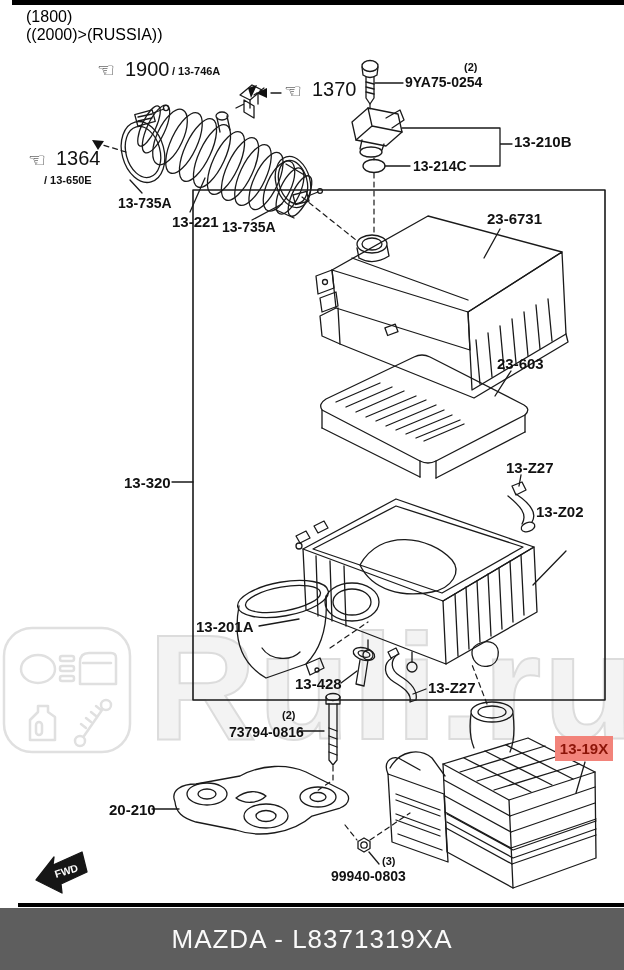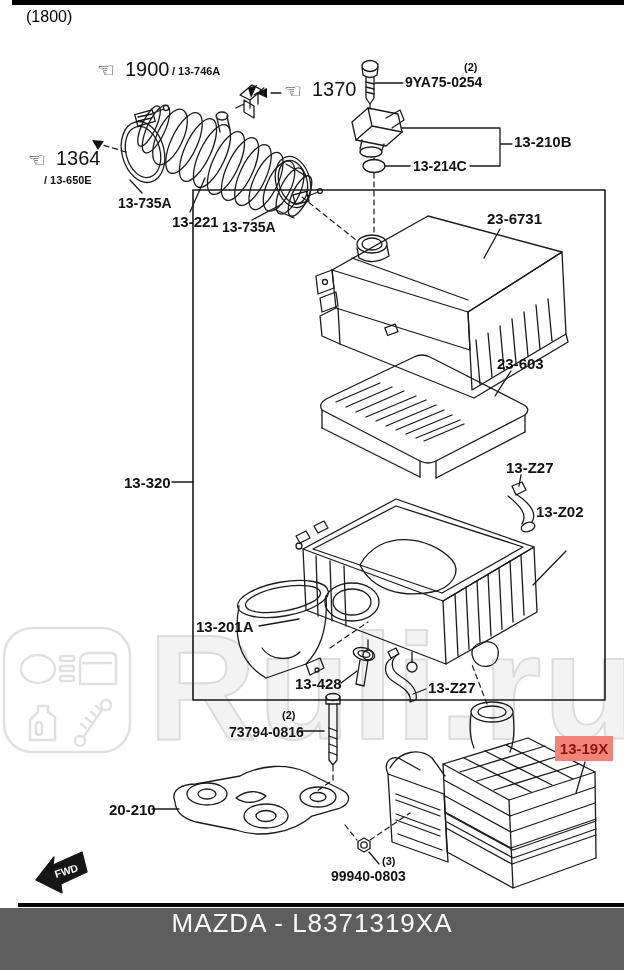--- a/index.html
+++ b/index.html
@@ -1,21 +1,21 @@
 <!DOCTYPE html>
 <html style="--highlight_bg: #f2837a; --highlight_text: #8c1408; --footer_bg: #5e5e5e;"><head>
 <meta charset="utf-8">
 <style>
   html,body{margin:0;padding:0;background:#fff;}
   #page{position:relative;width:624px;height:970px;background:#fff;overflow:hidden;
         font-family:"Liberation Sans",sans-serif;}
   .bar-top{position:absolute;left:12px;right:0;top:0;height:5px;background:#000;}
   .bar-bottom-line{position:absolute;left:18px;right:0;top:903px;height:4px;background:#000;}
   .footer{position:absolute;left:0;right:0;top:908px;height:62px;
-          background:var(--footer_bg,#5e5e5e);display:flex;align-items:flex-start;justify-content:center;gap:42px;}
+          background:var(--footer_bg,#5e5e5e);display:flex;align-items:center;justify-content:center;gap:42px;}
   .footer span{color:#fafafa;font-size:26px;letter-spacing:1px;}
   .hdr{position:absolute;left:26px;color:#000;font-size:16px;white-space:nowrap;}
   .lbl{position:absolute;color:#111;font-weight:bold;font-size:14px;white-space:nowrap;}
   .sz20{font-size:20px;font-weight:400;}
   .sz15{font-size:15px;}
   .sz13{font-size:11px;}
   .hand{position:absolute;font-size:20px;color:#111;line-height:1;}
   .hl{position:absolute;left:555px;top:736px;width:58px;height:25px;
       background:var(--highlight_bg,#f2837a);display:flex;align-items:center;justify-content:center;}
   .hl span{color:var(--highlight_text,#8c1408);font-weight:bold;font-size:15px;}
@@ -264,20 +264,21 @@
         <path d="M333,766 V780 L317,791"></path>
         <path d="M370,840 L410,813"></path>
         <path d="M345,825 L357,840"></path>
         <path d="M330,648 L368,622"></path>
       </g>
     </g>
   </svg>
 
   <div class="layer-labels">
     <div class="hdr" style="top:8px">(1800)</div>
+    <div class="hdr" style="top:26px">((2000)&gt;(RUSSIA))</div>
 
     <div class="hand" style="left:97px;top:60px">☜</div>
     <div class="lbl sz20" style="left:125px;top:58px">1900</div>
     <div class="lbl sz13" style="left:172px;top:65px">/ 13-746A</div>
 
     <div class="hand" style="left:284px;top:81px">☜</div>
     <div class="lbl sz20" style="left:312px;top:78px">1370</div>
 
     <div class="lbl sz13" style="left:464px;top:61px">(2)</div>
     <div class="lbl" style="left:405px;top:74px">9YA75-0254</div>

